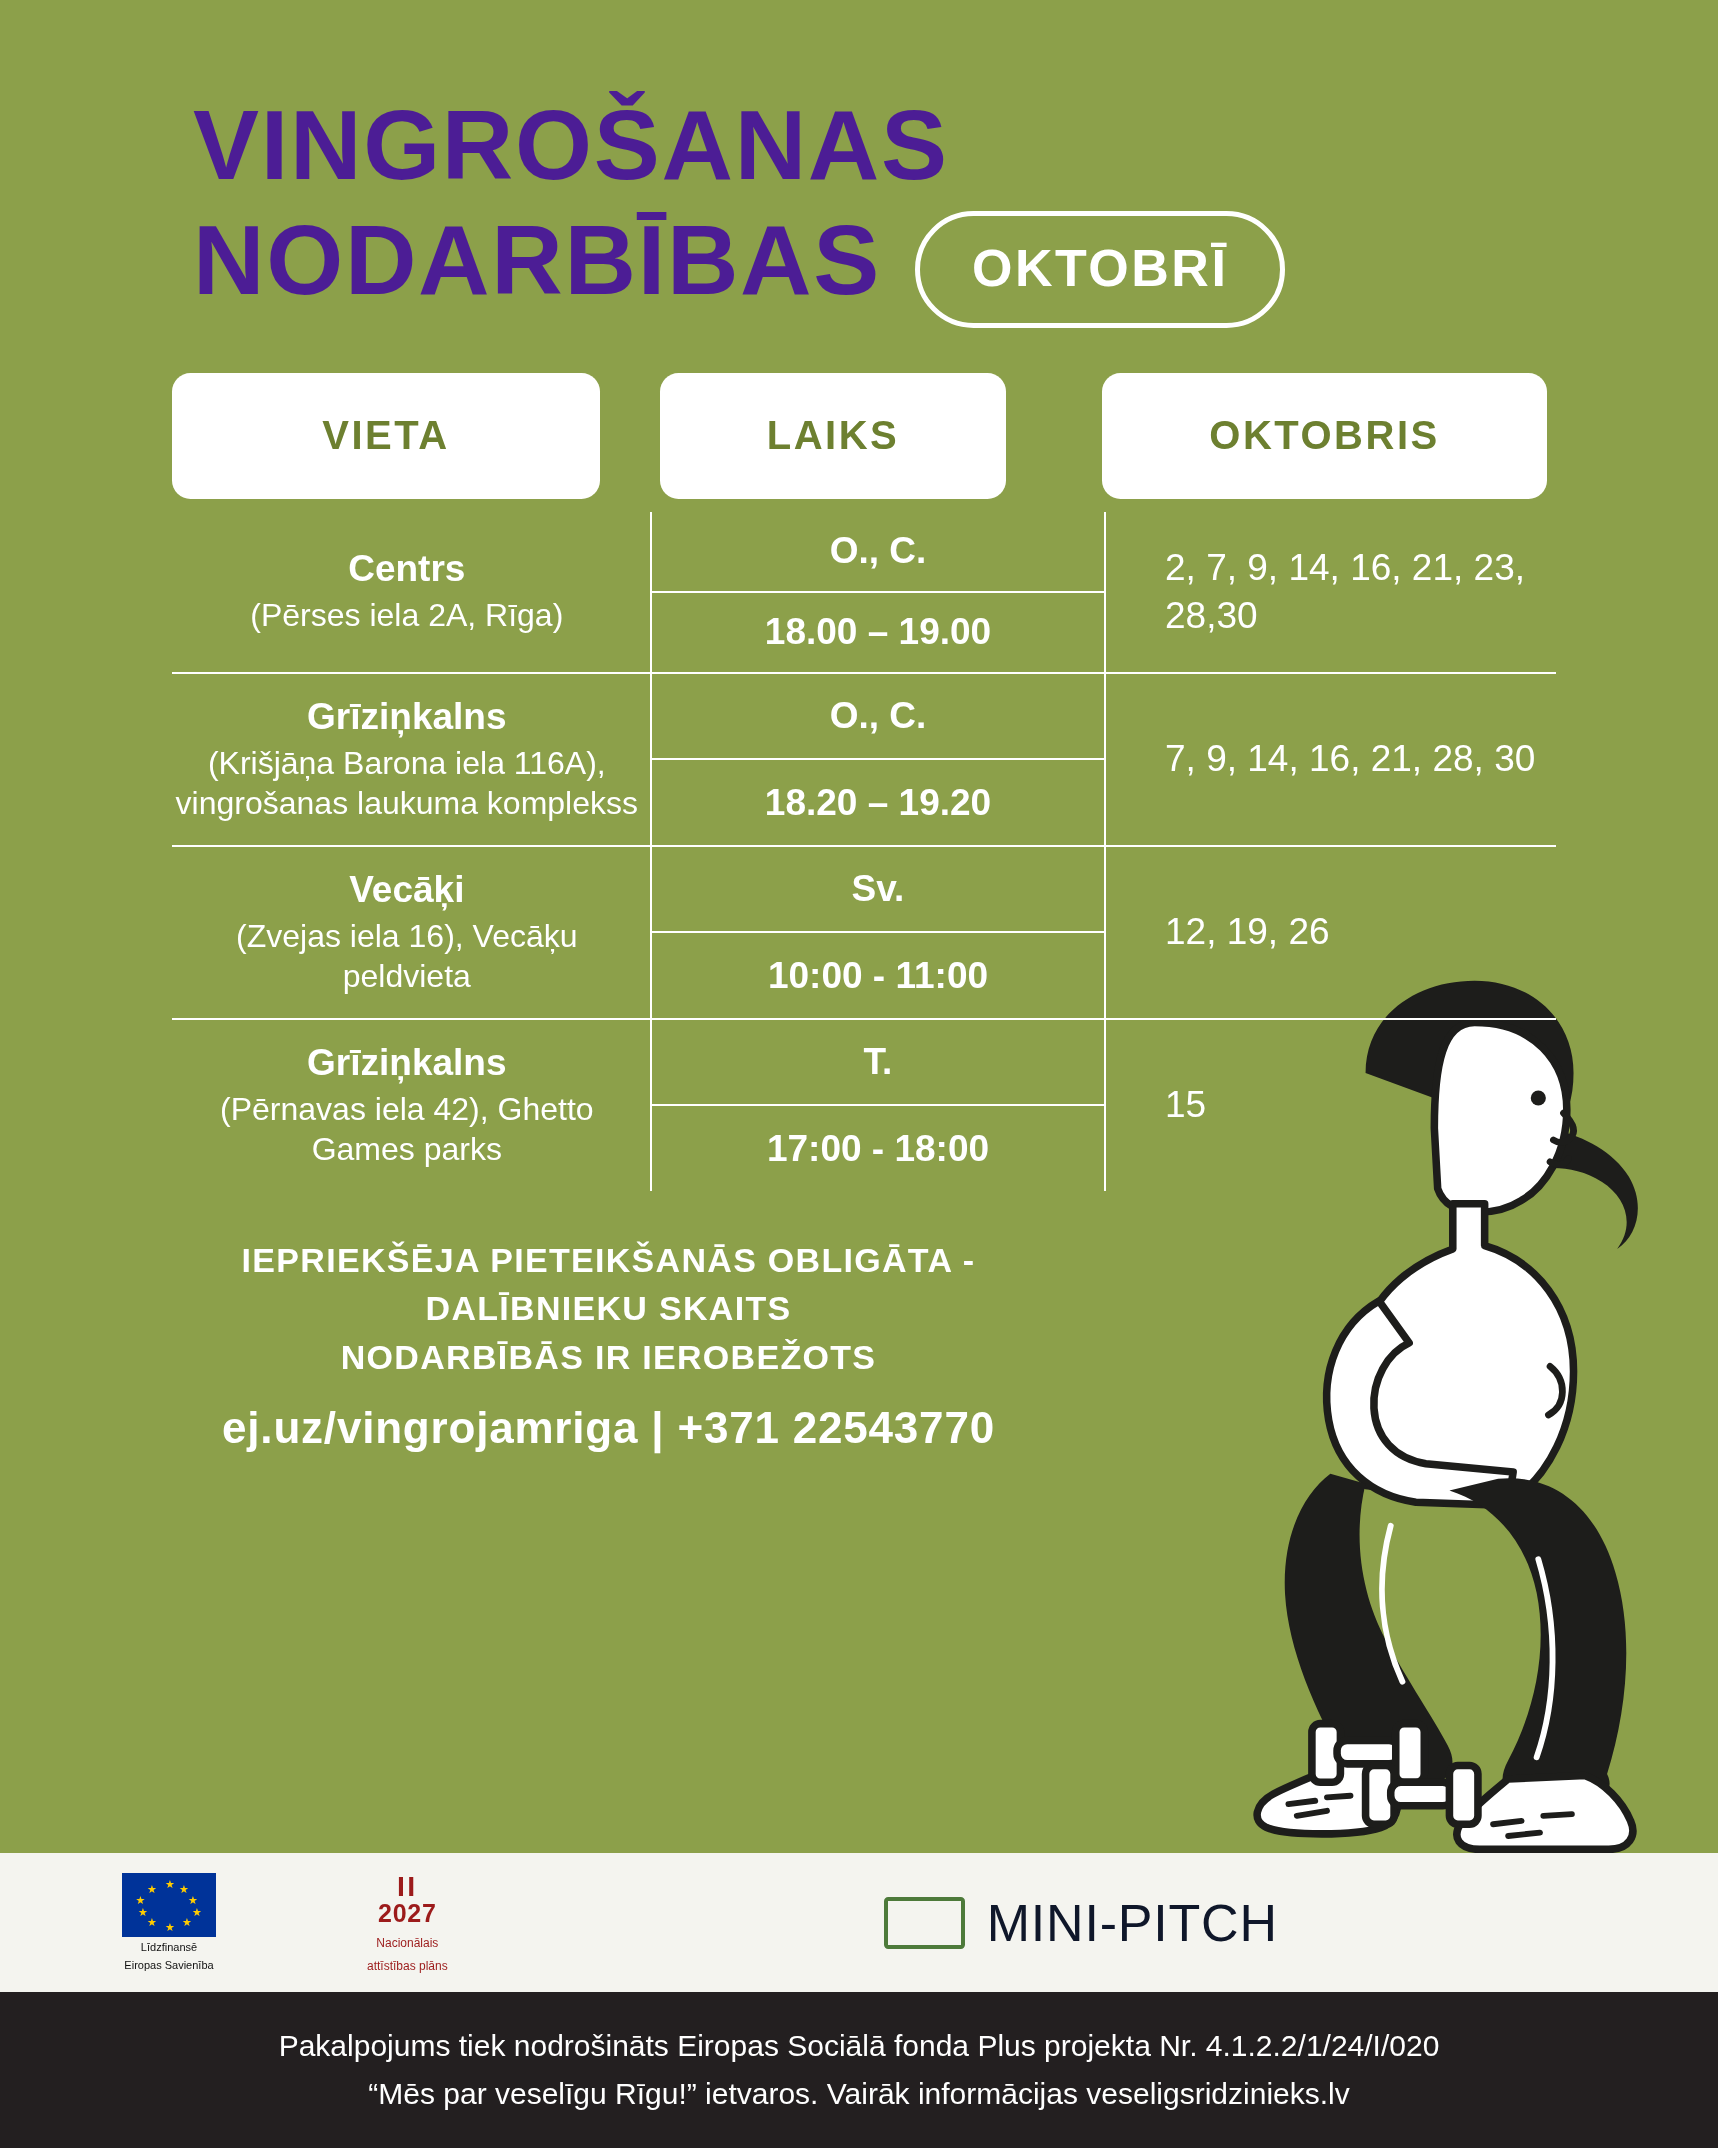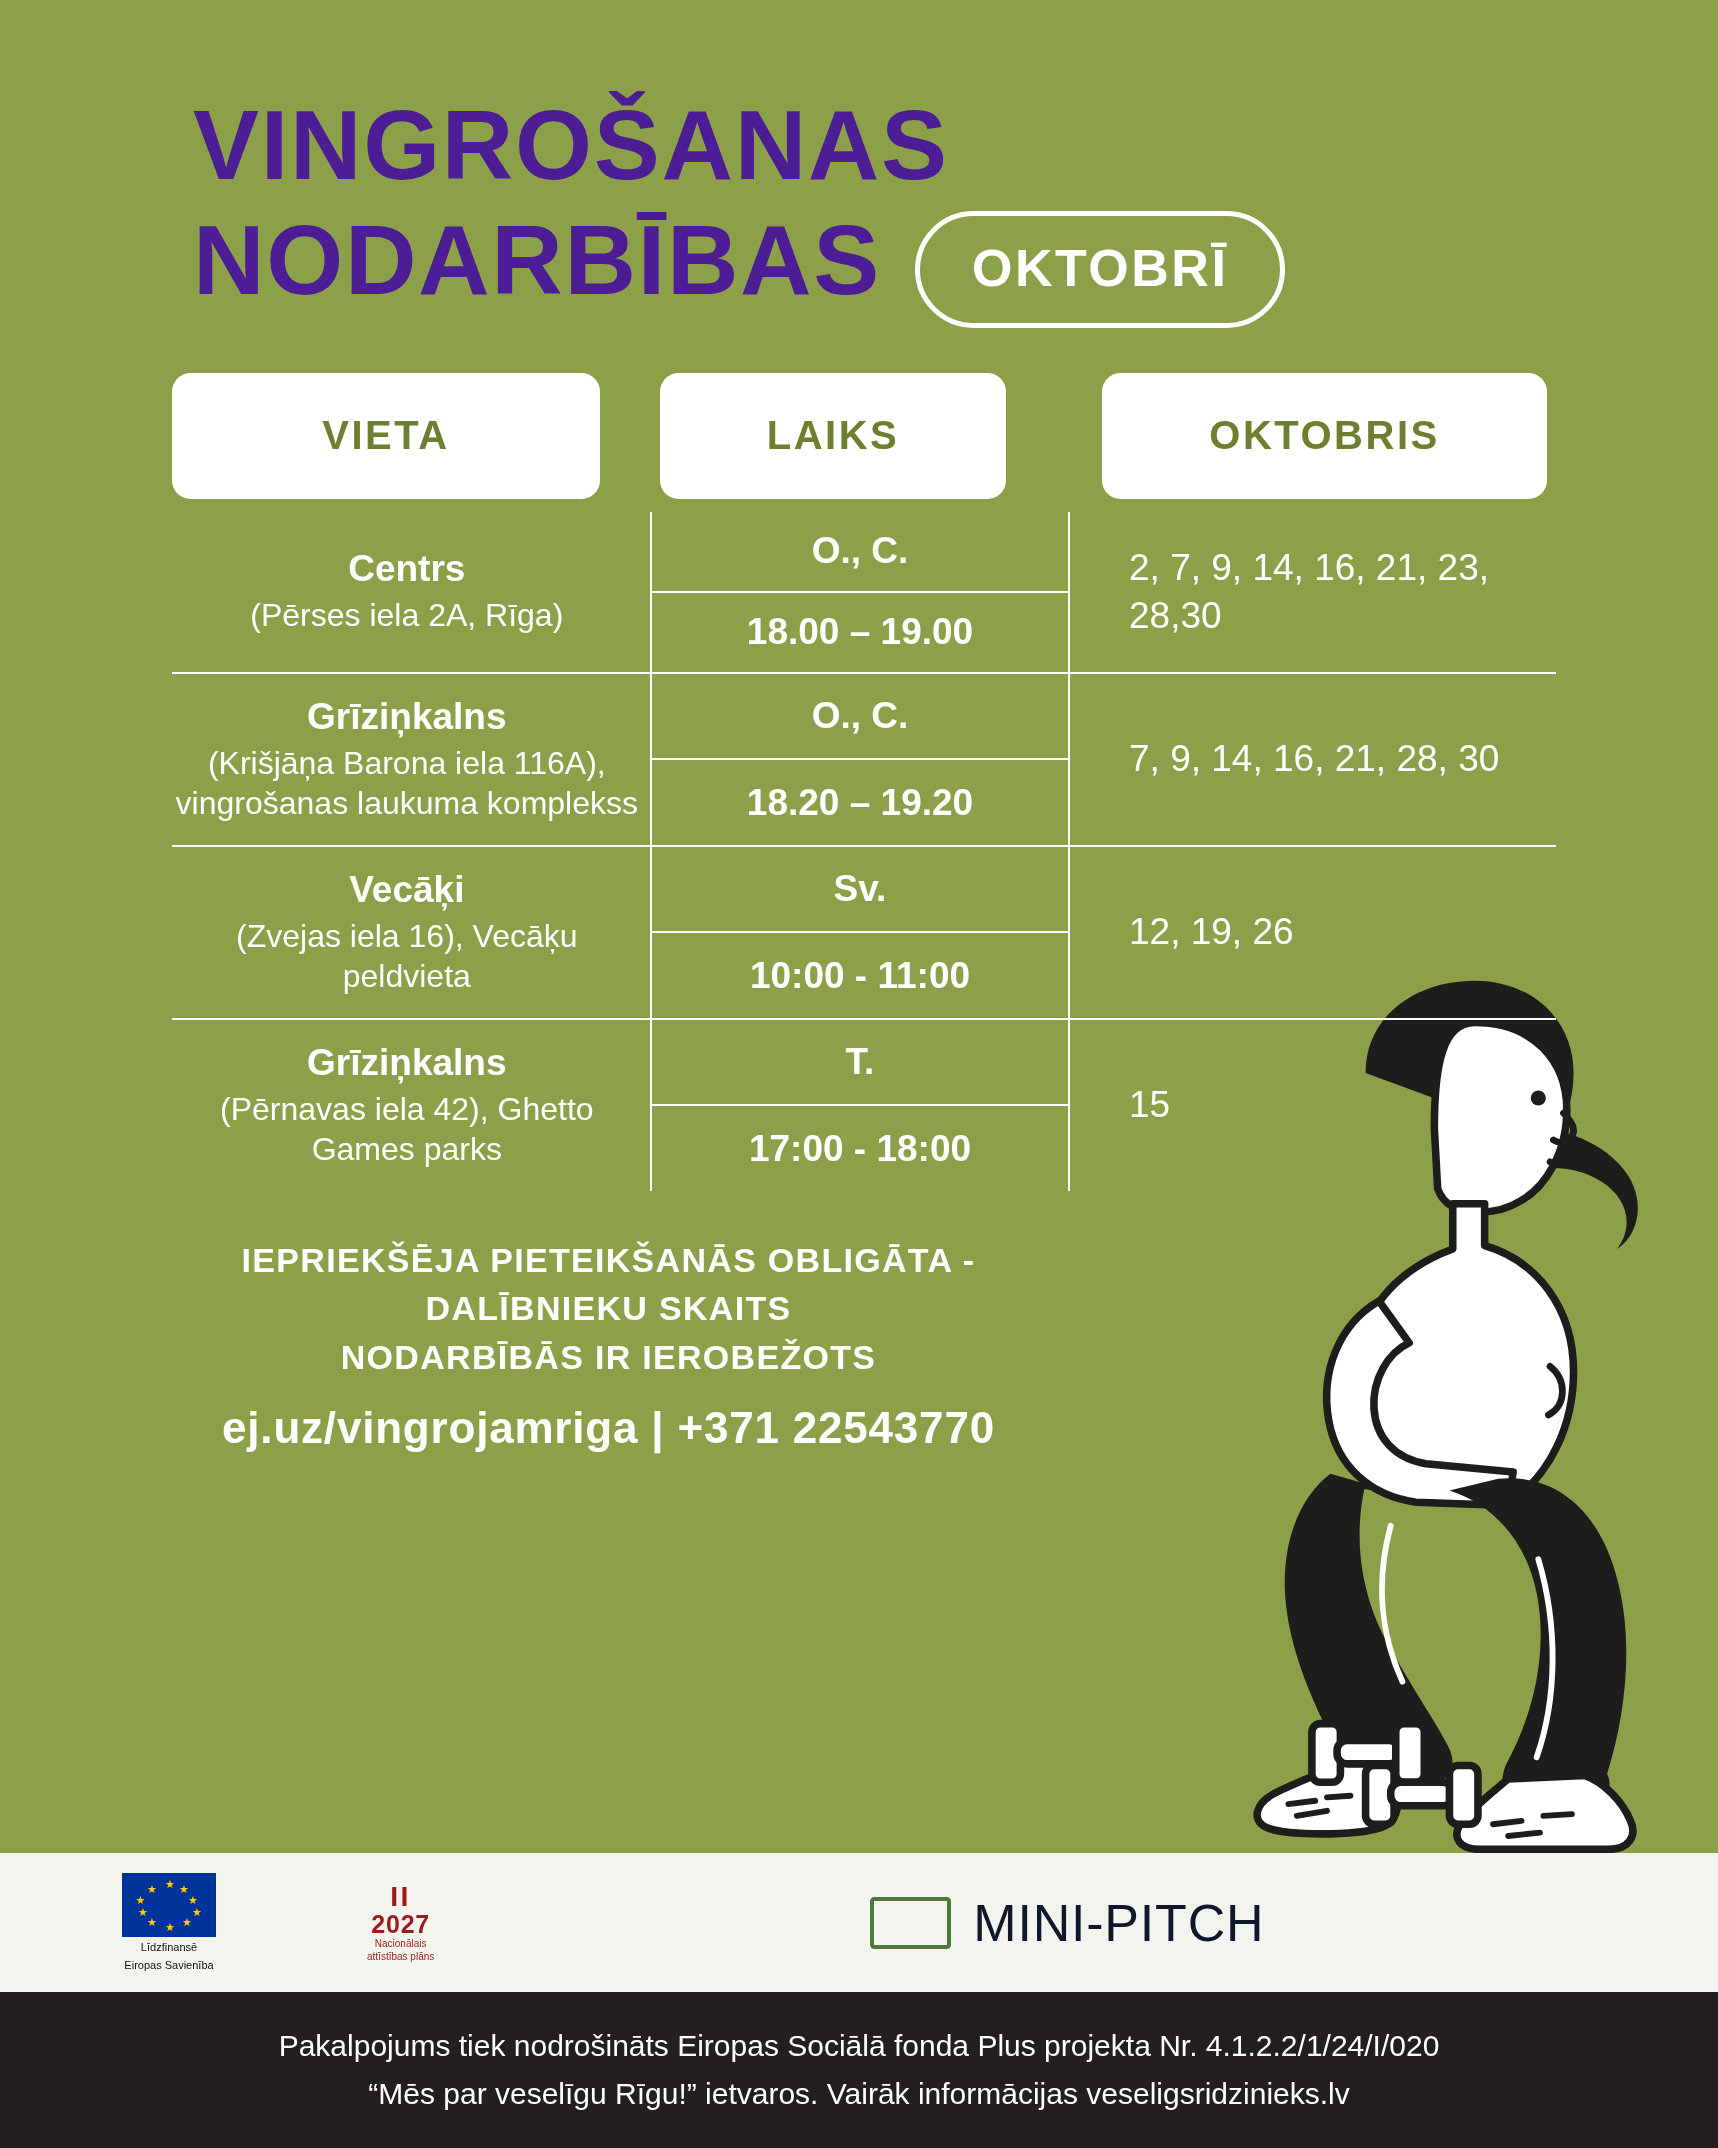--- a/index.html
+++ b/index.html
@@ -110,21 +110,21 @@
     font-size: 37px;
     font-weight: bold;
     margin-bottom: 5px;
   }
   .place-addr {
     font-size: 32px;
     line-height: 1.25;
     font-weight: 400;
   }
   .col-time {
-    width: 420px;
+    width: 456px;
     border-left: 2.5px solid #ffffff;
     border-right: 2.5px solid #ffffff;
     box-sizing: border-box;
     color: #ffffff;
     display: flex;
     flex-direction: column;
   }
   .time-days {
     flex: 1;
     display: flex;
@@ -243,24 +243,24 @@
   }
   .arp-year {
     color: #9c1b1b;
     font-size: 25px;
     font-weight: bold;
     letter-spacing: 0.8px;
     line-height: 1.1;
   }
   .arp-cap {
     color: #9c1b1b;
-    font-size: 10px;
+    font-size: 12px;
     text-align: left;
     line-height: 1.25;
-    margin-top: 0;
+    margin-top: 8px;
   }
   .logo-riga {
     margin-left: 138px;
     display: flex;
     align-items: center;
     gap: 15px;
   }
   .riga-word {
     font-size: 32px;
     color: #111;

